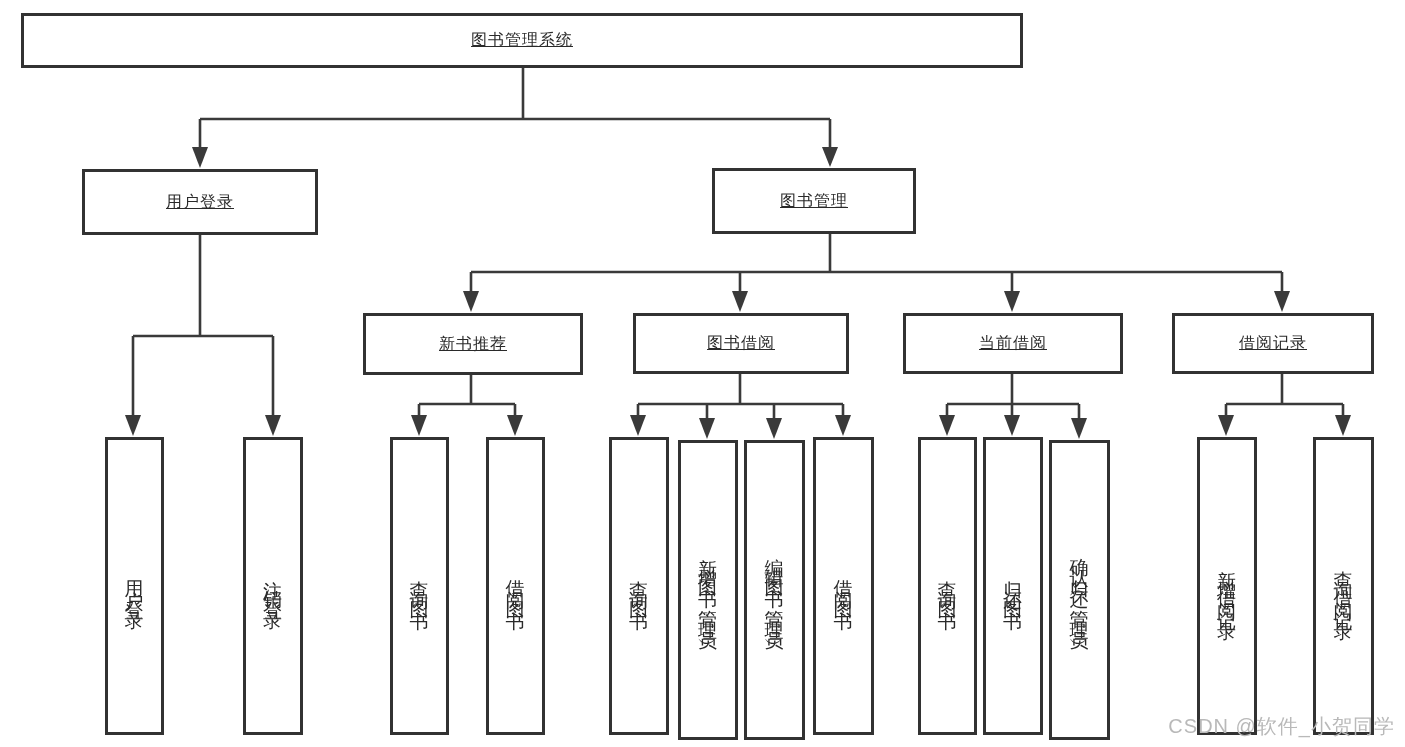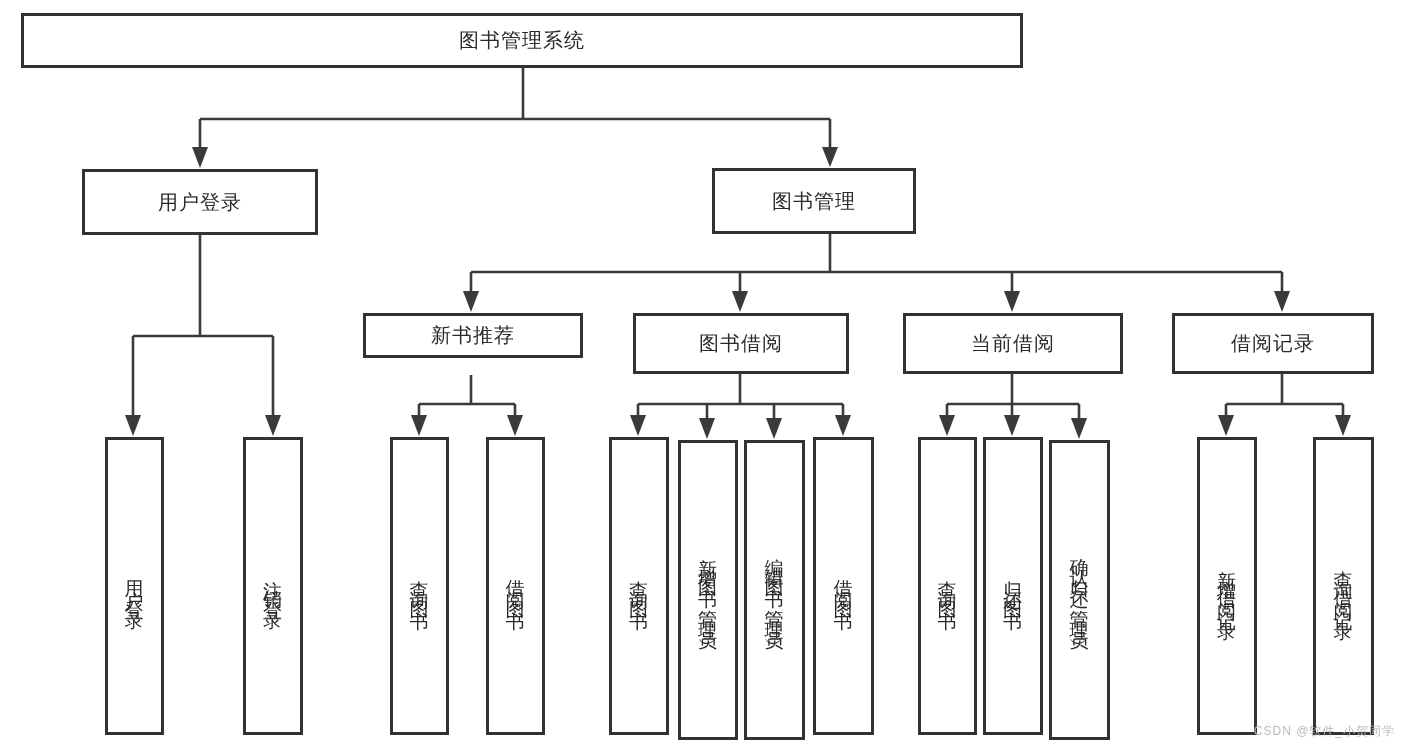--- a/index.html
+++ b/index.html
@@ -14,33 +14,33 @@
   svg.connectors .ln{fill:none;stroke:var(--line,#3a3a3a);stroke-width:2.6;}
   svg.connectors .ar{fill:var(--line,#3a3a3a);stroke:none;}
   .node{
     position:absolute;
     box-sizing:border-box;
     border:3px solid var(--border,#323232);
     background:#ffffff;
     display:flex;align-items:center;justify-content:center;
     color:var(--text,#2a2a2a);
   }
-  .h-node{font-size:20px;letter-spacing:1px;white-space:nowrap;}
+  .h-node{font-size:16px;letter-spacing:1px;white-space:nowrap;text-decoration:underline;}
   .v-node span{
     writing-mode:vertical-rl;
     text-orientation:mixed;
     font-size:19px;
     letter-spacing:0.55em;
     line-height:1;
     white-space:nowrap;
   }
   .watermark{
     position:absolute;
     right:10px;bottom:7px;
-    font-size:12px;
+    font-size:20px;
     color:var(--wm,#b9b9b9);
     letter-spacing:1px;
     z-index:5;
     white-space:nowrap;
   }
 </style>
 </head>
 <body>
 
 <div class="canvas" style="--line: #3a3a3a; --border: #323232; --text: #2a2a2a; --wm: #b9b9b9;">
@@ -81,21 +81,21 @@
     <span>图书管理系统</span>
   </div>
 
   <div class="node h-node" style="left:82px;top:169px;width:236px;height:66px;">
     <span>用户登录</span>
   </div>
   <div class="node h-node" style="left:712px;top:168px;width:204px;height:66px;">
     <span>图书管理</span>
   </div>
 
-  <div class="node h-node" style="left:363px;top:313px;width:220px;height:45px;">
+  <div class="node h-node" style="left:363px;top:313px;width:220px;height:62px;">
     <span>新书推荐</span>
   </div>
   <div class="node h-node" style="left:633px;top:313px;width:216px;height:61px;">
     <span>图书借阅</span>
   </div>
   <div class="node h-node" style="left:903px;top:313px;width:220px;height:61px;">
     <span>当前借阅</span>
   </div>
   <div class="node h-node" style="left:1172px;top:313px;width:202px;height:61px;">
     <span>借阅记录</span>

